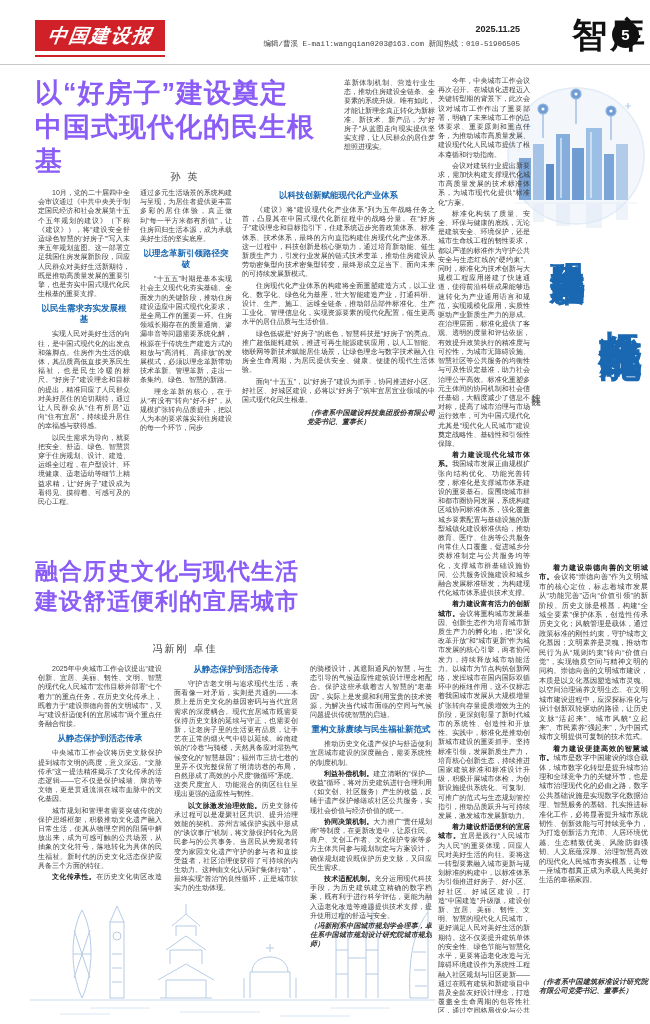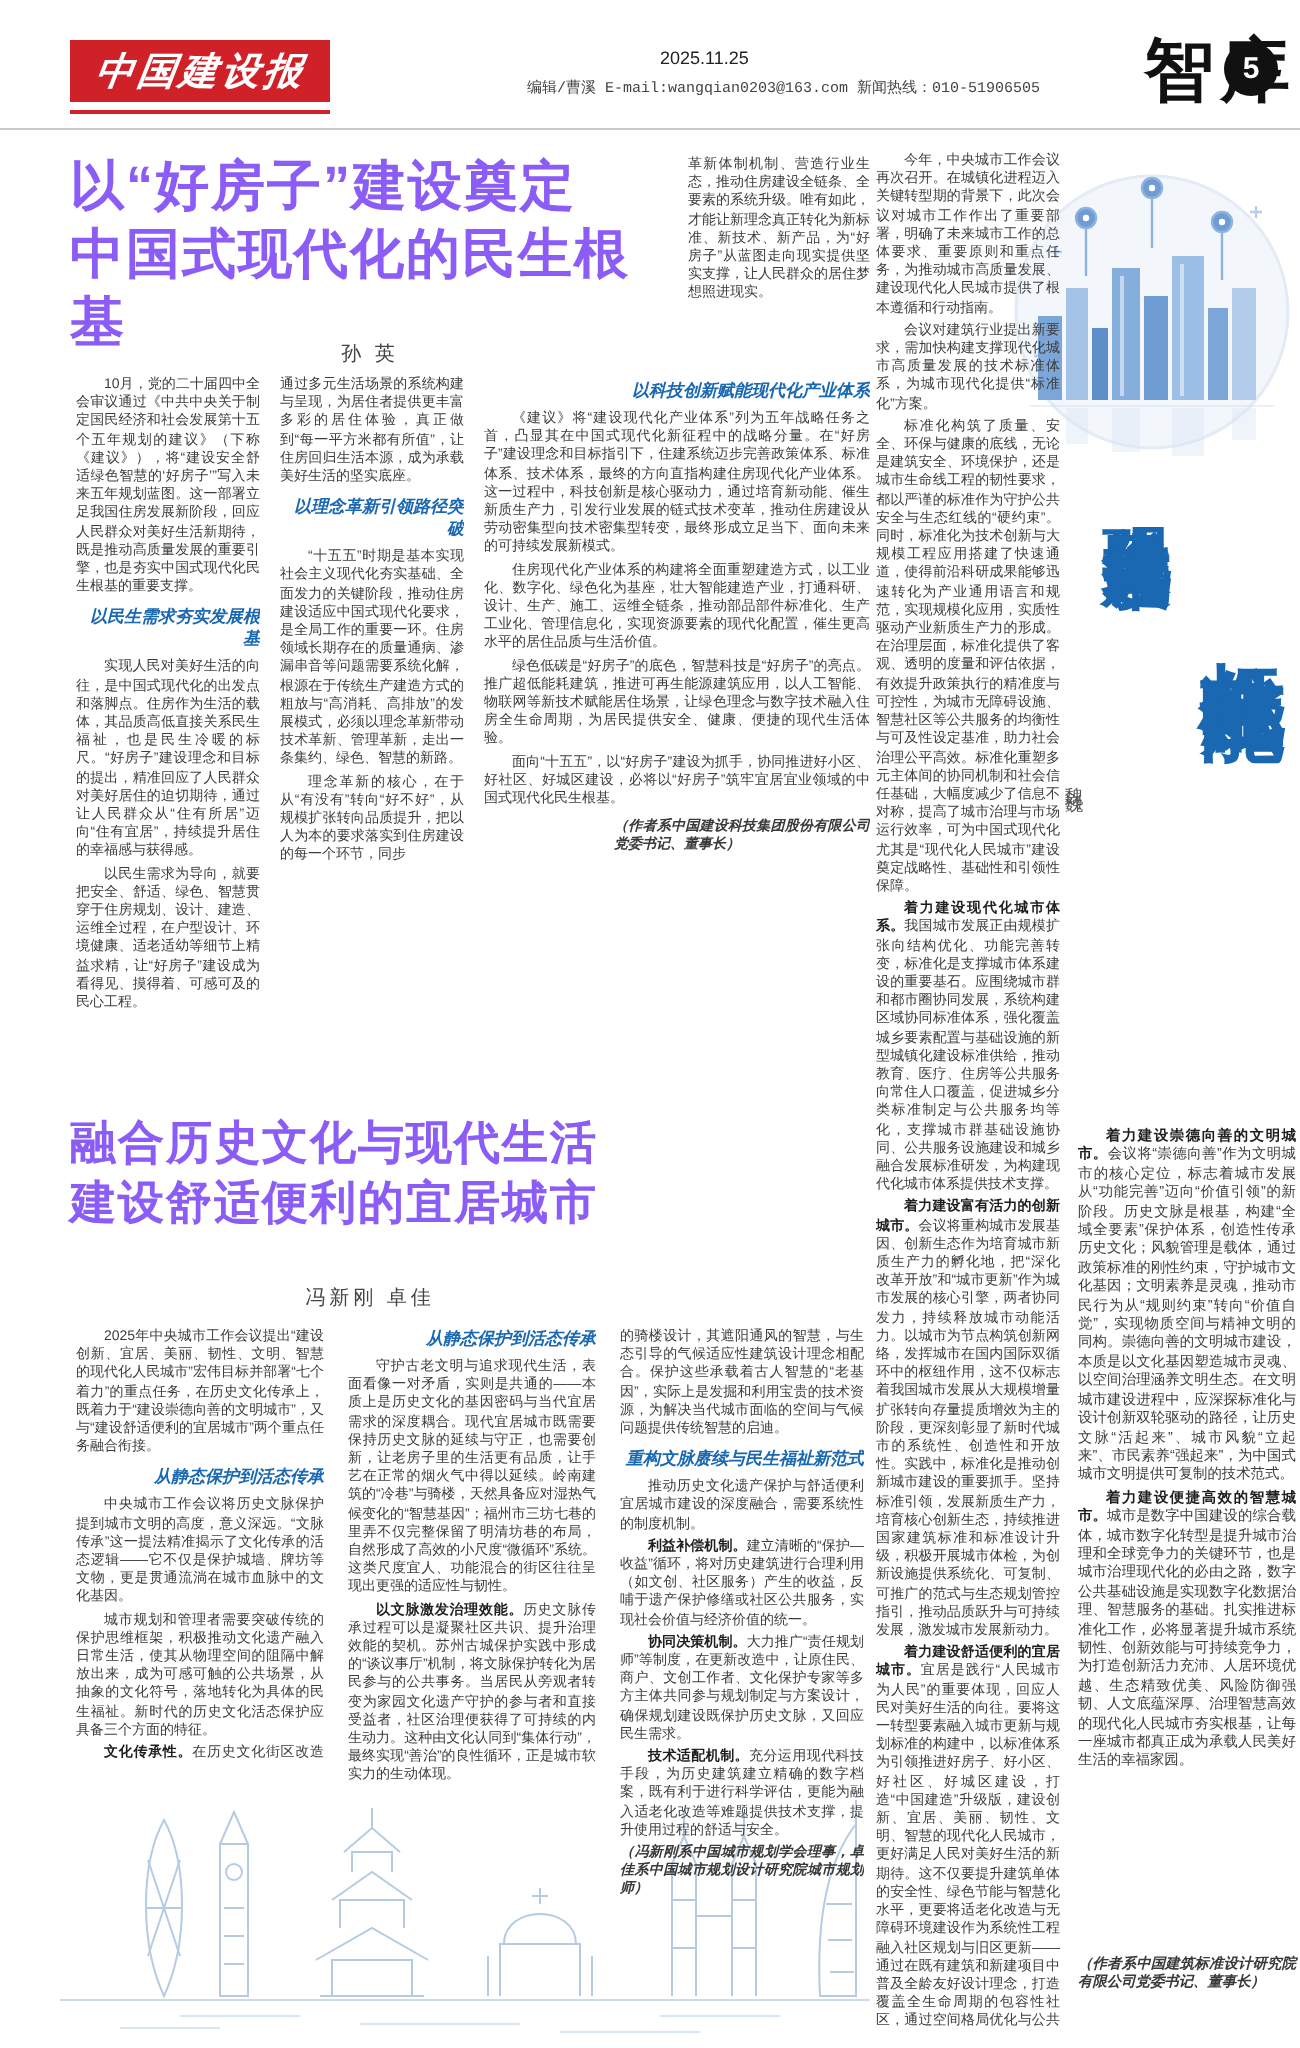--- a/index.html
+++ b/index.html
@@ -11,38 +11,38 @@
   
   .masthead{
     position:absolute;left:35px;top:20px;width:130px;height:31px;background:#cf2127;
     display:flex;align-items:center;justify-content:center;
   }
   .masthead span{
     color:#fff;font-family:"Liberation Serif","DejaVu Serif",serif;
     font-style:italic;font-weight:bold;font-size:19px;letter-spacing:2px;transform:skewX(-8deg);
   }
   .masthead-rule{position:absolute;left:35px;top:55px;width:130px;height:2px;background:#cf2127;}
-  .hdr-date{position:absolute;left:330px;top:24px;width:190px;text-align:left;
-    font-size:9px;font-weight:normal;color:#222;}
+  .hdr-date{position:absolute;left:330px;top:24px;width:190px;text-align:right;
+    font-size:9px;font-weight:bold;color:#222;}
   .hdr-editor{position:absolute;left:185px;top:39px;width:335px;text-align:right;
     font-size:7.5px;color:#444;font-family:Liberation Mono, monospace;}
   .section-title{position:absolute;left:528px;top:12px;font-size:35px;font-weight:900;
     color:#111;letter-spacing:3px;margin-left:44px;}
   .page-badge{position:absolute;left:612px;top:21px;width:27px;height:27px;border-radius:50%;
     background:#111;color:#fff;display:flex;align-items:center;justify-content:center;
     font-size:15px;font-weight:bold;}
   .hdr-rule{position:absolute;left:0;top:64px;width:650px;height:1px;background:#c9c9c9;}
 
   
   .col{position:absolute;font-size:7px;line-height:9.2px;text-align:justify;
     color:#3c3c3c;overflow:hidden;z-index:2;}
   .col p{margin:0 0 2px;text-indent:14px;}
   .col p.cont{text-indent:0;}
   .subhead{color:#1a68b2;font-weight:bold;font-size:8.5px;line-height:11px;
-    text-align:right;text-indent:0 !important;margin:5px 0 4px;font-style:italic;}
+    text-align:center;text-indent:0 !important;margin:5px 0 4px;}
   .subhead.first{margin-top:0;}
   .lead{font-weight:bold;color:#1f1f1f;}
   .note{font-style:italic;font-weight:bold;color:#3a3a3a;
     font-family:"Liberation Serif","DejaVu Serif",serif;}
   .note-a{width:128px;margin:5px 0 12px auto;}
   .headline{position:absolute;text-align:left;color:#8b5cf6;font-weight:900;z-index:2;}
   .headline-a{left:35px;top:76px;width:300px;font-size:27px;line-height:34px;letter-spacing:1px;}
   .headline-c{left:35px;top:556px;width:300px;font-size:23px;line-height:30px;letter-spacing:1px;}
   .byline{position:absolute;text-align:center;font-size:10px;color:#444;
     letter-spacing:2px;z-index:2;}

